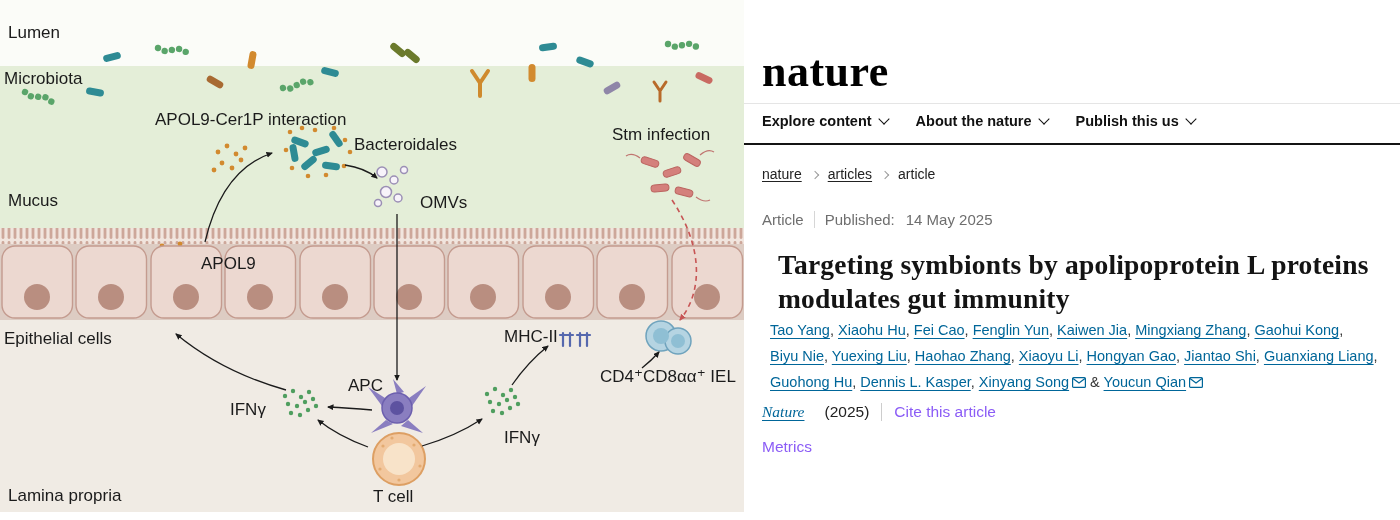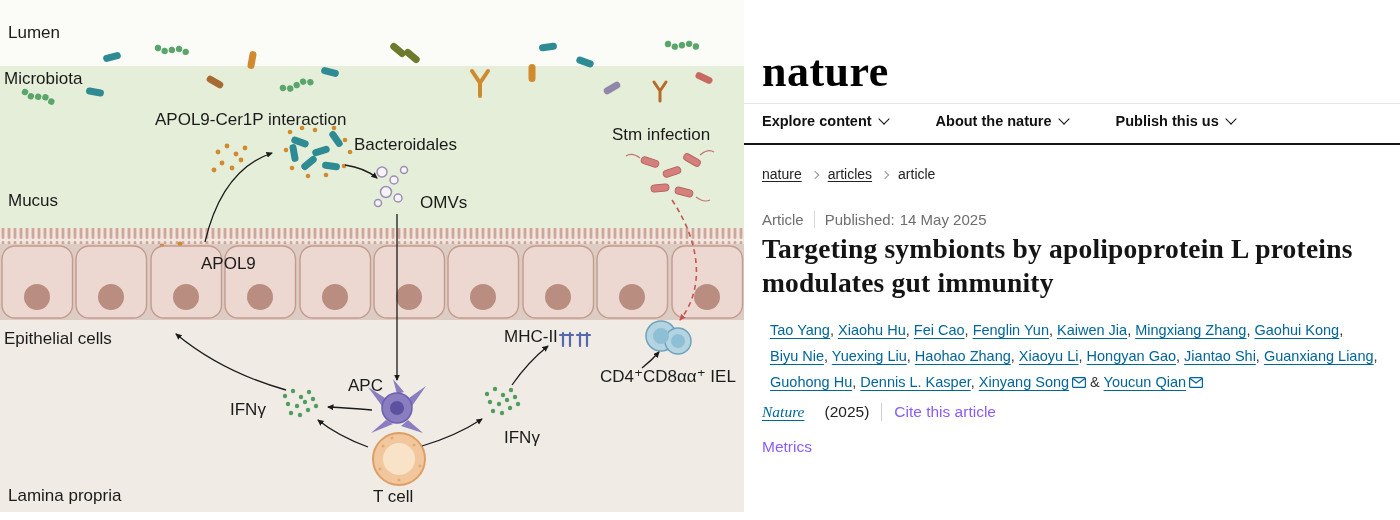--- a/index.html
+++ b/index.html
@@ -8,31 +8,31 @@
 
   
   .figure-panel{flex:0 0 744px;width:744px;height:520px;background:#fff}
   .diagram{display:block}
   .dlabel{font-family:"Liberation Sans","DejaVu Sans",sans-serif;font-size:17px;fill:#1b1b1b}
 
   
   .right-panel{position:relative;flex:1;height:520px;background:#fff}
   .logo{position:absolute;top:50px;left:18px;font-family:"Liberation Serif","DejaVu Serif",serif;font-weight:700;font-size:44px;line-height:1;color:#000;letter-spacing:.5px;cursor:pointer}
   .hdr-line1{position:absolute;top:103px;left:0;right:0;height:1px;background:#e5e5e5}
-  .nav{position:absolute;top:113px;left:18px;display:flex;gap:48px;font-size:14.5px;font-weight:700;color:#111}
+  .nav{position:absolute;top:113px;left:18px;display:flex;gap:28px;font-size:14.5px;font-weight:700;color:#111}
   .nav-item{display:flex;align-items:center;cursor:pointer}
   .chev{width:7px;height:7px;border-right:1.6px solid #111;border-bottom:1.6px solid #111;transform:rotate(45deg);margin-left:8px;margin-top:-4px;display:inline-block}
   .hdr-line2{position:absolute;top:143px;left:0;right:0;height:2px;background:#141414}
   .breadcrumb{position:absolute;top:166px;left:18px;font-size:14px;display:flex;align-items:center;gap:10px;color:#222}
   .crumb-link{color:#222;text-decoration:underline;text-underline-offset:2px;text-decoration-thickness:1px;cursor:pointer}
   .crumb-sep{width:5px;height:5px;border-right:1.4px solid #9a9a9a;border-bottom:1.4px solid #9a9a9a;transform:rotate(-45deg);margin-top:1px}
   .meta{position:absolute;top:211px;left:18px;font-size:15px;color:#6e6e6e;display:flex;align-items:center}
   .meta-vbar{width:1px;height:17px;background:#d6d6d6;margin:0 10px}
-  .pub-date{margin-left:5px}
-  .title{position:absolute;top:232px;left:18px;width:614px;margin:0;font-family:"Liberation Serif","DejaVu Serif",serif;font-weight:700;font-size:27.5px;line-height:1.25;color:#141414;letter-spacing:.2px}
+  .pub-date{margin-left:11px}
+  .title{position:absolute;top:232px;left:18px;width:614px;margin:16px;font-family:"Liberation Serif","DejaVu Serif",serif;font-weight:700;font-size:27.5px;line-height:1.25;color:#141414;letter-spacing:.2px}
   .authors{position:absolute;top:309px;left:18px;width:632px;margin:8px;font-size:14.5px;line-height:1.8;color:#333}
   .author-link{color:#006699;text-decoration:underline;text-underline-offset:2.5px;text-decoration-thickness:1px;cursor:pointer;white-space:nowrap}
   .author-sep{color:#333}
   .email-icon{margin-left:3px;display:inline-block}
   .email-icon svg{vertical-align:-1px}
   .journal-line{position:absolute;top:403px;left:18px;font-size:15.5px;display:flex;align-items:center;color:#222}
   .journal-name{font-family:"Liberation Serif","DejaVu Serif",serif;font-style:italic;color:#006699;text-decoration:underline;text-underline-offset:2.5px;cursor:pointer}
   .journal-year{margin-left:20px}
   .vbar{width:1px;height:18px;background:#cdcdcd;margin:0 12px}
   .tlink{color:#8b5cf6;text-underline-offset:2.5px;text-decoration-thickness:1px;cursor:pointer}

